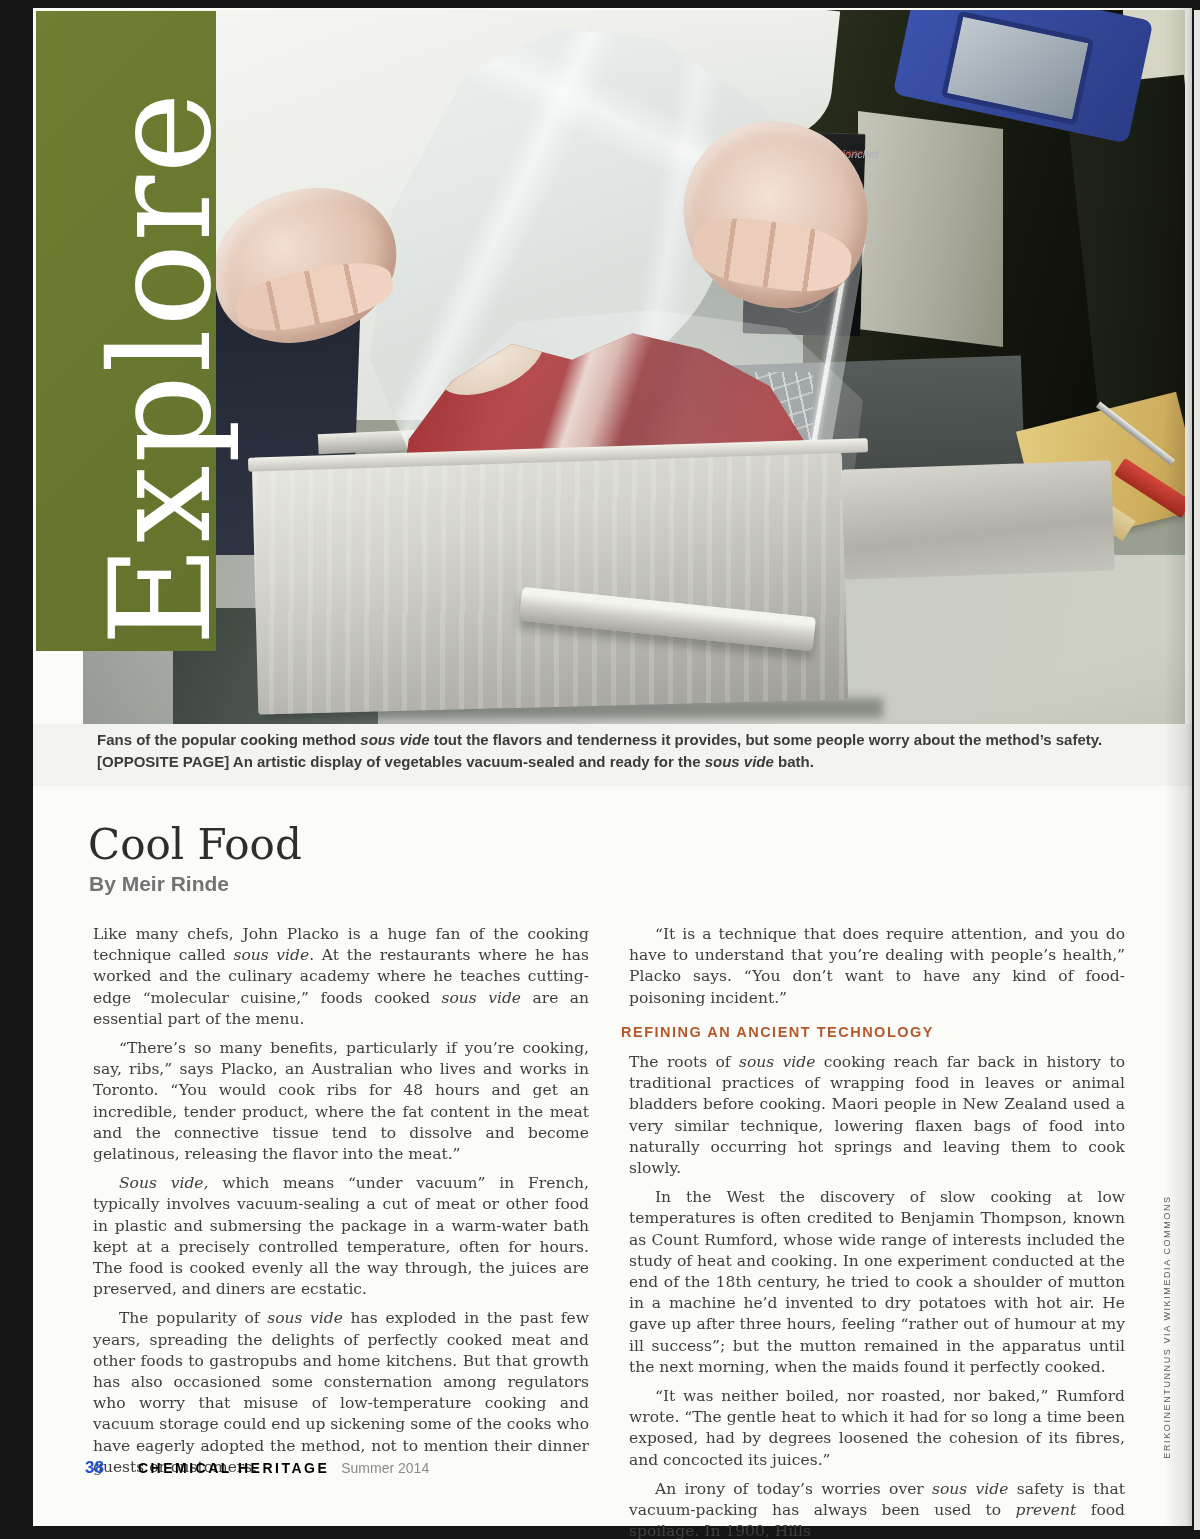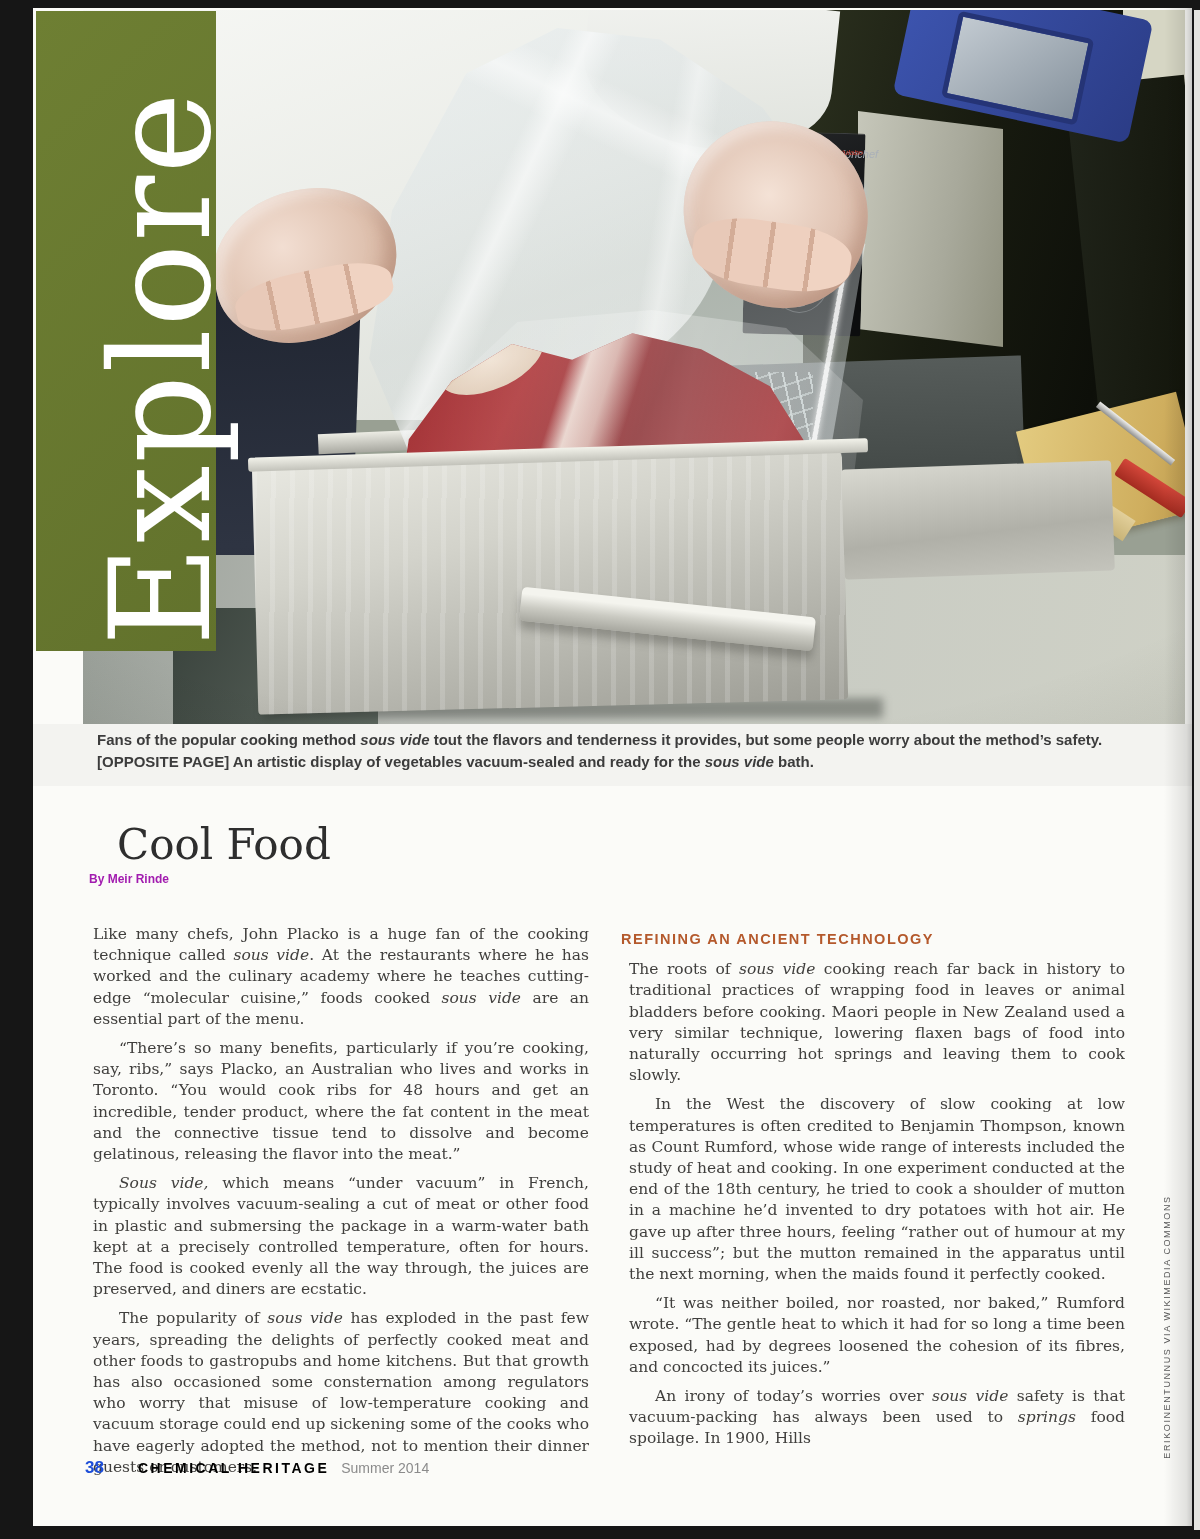--- a/index.html
+++ b/index.html
@@ -129,22 +129,22 @@
   .explore-wrap{position:absolute;left:-151px;top:280px;width:560px;height:160px;z-index:31;
     transform:rotate(-90deg);text-align:center;}
   .explore-wrap span{font-family:"DejaVu Serif",serif;font-size:138px;line-height:160px;color:#ffffff;
     letter-spacing:2px;}
 
   
   .caption-band{position:absolute;left:0;top:716px;width:100%;height:62px;background:#f3f3f0;}
   .caption{position:absolute;left:64px;top:721px;width:1082px;z-index:5;
     font-size:15px;line-height:21.5px;font-weight:bold;color:#3c3c3c;}
   .title{position:absolute;left:55px;top:784px;font-family:"DejaVu Serif",serif;font-weight:400;
-    font-size:42px;color:#2e2e2e;margin-left:29px;}
-  .byline{position:absolute;left:56px;top:864px;font-size:12px;font-weight:bold;color:#a21caf;}
+    font-size:42px;color:#2e2e2e;}
+  .byline{position:absolute;left:56px;top:864px;font-size:21px;font-weight:bold;color:#737373;}
 
   .col{position:absolute;top:908px;width:512px;font-family:"DejaVu Serif",serif;
     font-size:15.5px;line-height:21.2px;color:#403f3d;text-align:justify;}
   .col-left{left:52px;}
   .col-right{left:588px;}
   .para{margin:8px;}
   .para.indent{text-indent:26px;}
   .sec-head{margin:13px 0 9px;font-family:"Liberation Sans",sans-serif;font-weight:bold;
     font-size:14.5px;letter-spacing:1.5px;color:#b4592c;}
   .para i{font-style:italic;}
@@ -247,25 +247,26 @@
   <h1 class="title">Cool Food</h1>
   <div class="byline">By Meir Rinde</div>
 
   <div class="col col-left">
       <p class="para">Like many chefs, John Placko is a huge fan of the cooking technique called <i>sous vide</i>. At the restaurants where he has worked and the culinary academy where he teaches cutting-edge “molecular cuisine,” foods cooked <i>sous vide</i> are an essential part of the menu.</p>
       <p class="para indent">“There’s so many benefits, particularly if you’re cooking, say, ribs,” says Placko, an Australian who lives and works in Toronto. “You would cook ribs for 48 hours and get an incredible, tender product, where the fat content in the meat and the connective tissue tend to dissolve and become gelatinous, releasing the flavor into the meat.”</p>
       <p class="para indent"><i>Sous vide,</i> which means “under vacuum” in French, typically involves vacuum-sealing a cut of meat or other food in plastic and submersing the package in a warm-water bath kept at a precisely controlled temperature, often for hours. The food is cooked evenly all the way through, the juices are preserved, and diners are ecstatic.</p>
       <p class="para indent">The popularity of <i>sous vide</i> has exploded in the past few years, spreading the delights of perfectly cooked meat and other foods to gastropubs and home kitchens. But that growth has also occasioned some consternation among regulators who worry that misuse of low-temperature cooking and vacuum storage could end up sickening some of the cooks who have eagerly adopted the method, not to mention their dinner guests or customers.</p>
     </div>
   <div class="col col-right">
+      <p class="para indent">“It is a technique that does require attention, and you do have to understand that you’re dealing with people’s health,” Placko says. “You don’t want to have any kind of food-poisoning incident.”</p>
       <div class="sec-head">REFINING AN ANCIENT TECHNOLOGY</div>
       <p class="para">The roots of <i>sous vide</i> cooking reach far back in history to traditional practices of wrapping food in leaves or animal bladders before cooking. Maori people in New Zealand used a very similar technique, lowering flaxen bags of food into naturally occurring hot springs and leaving them to cook slowly.</p>
       <p class="para indent">In the West the discovery of slow cooking at low temperatures is often credited to Benjamin Thompson, known as Count Rumford, whose wide range of interests included the study of heat and cooking. In one experiment conducted at the end of the 18th century, he tried to cook a shoulder of mutton in a machine he’d invented to dry potatoes with hot air. He gave up after three hours, feeling “rather out of humour at my ill success”; but the mutton remained in the apparatus until the next morning, when the maids found it perfectly cooked.</p>
       <p class="para indent">“It was neither boiled, nor roasted, nor baked,” Rumford wrote. “The gentle heat to which it had for so long a time been exposed, had by degrees loosened the cohesion of its fibres, and concocted its juices.”</p>
-      <p class="para indent">An irony of today’s worries over <i>sous vide</i> safety is that vacuum-packing has always been used to <i>springs</i> food spoilage. In 1900, Hills</p>
+      <p class="para indent">An irony of today’s worries over <i>sous vide</i> safety is that vacuum-packing has always been used to <i>prevent</i> food spoilage. In 1900, Hills</p>
     </div>
 
   <div class="credit-wrap">
     <span class="credit">ERIKOINENTUNNUS VIA WIKIMEDIA COMMONS</span>
   </div>
   <div class="footer">
     <span class="pn">38</span>
     <span class="mag">CHEMICAL HERITAGE</span>
     <span class="issue">Summer 2014</span>
   </div>

